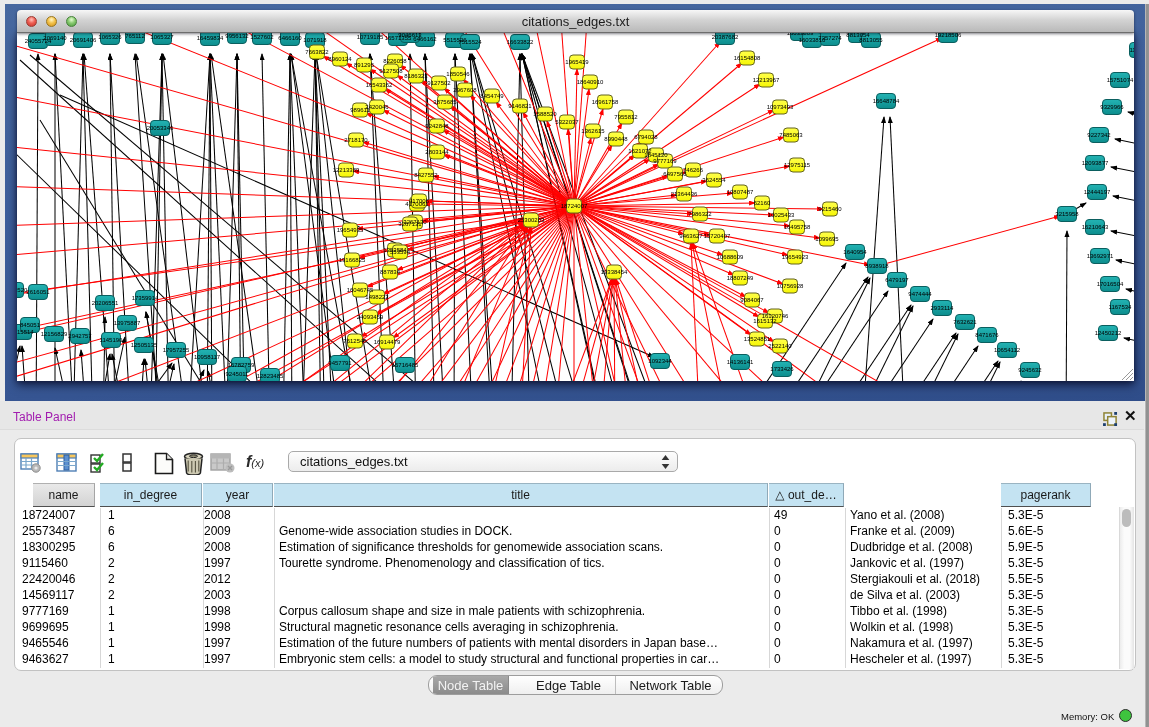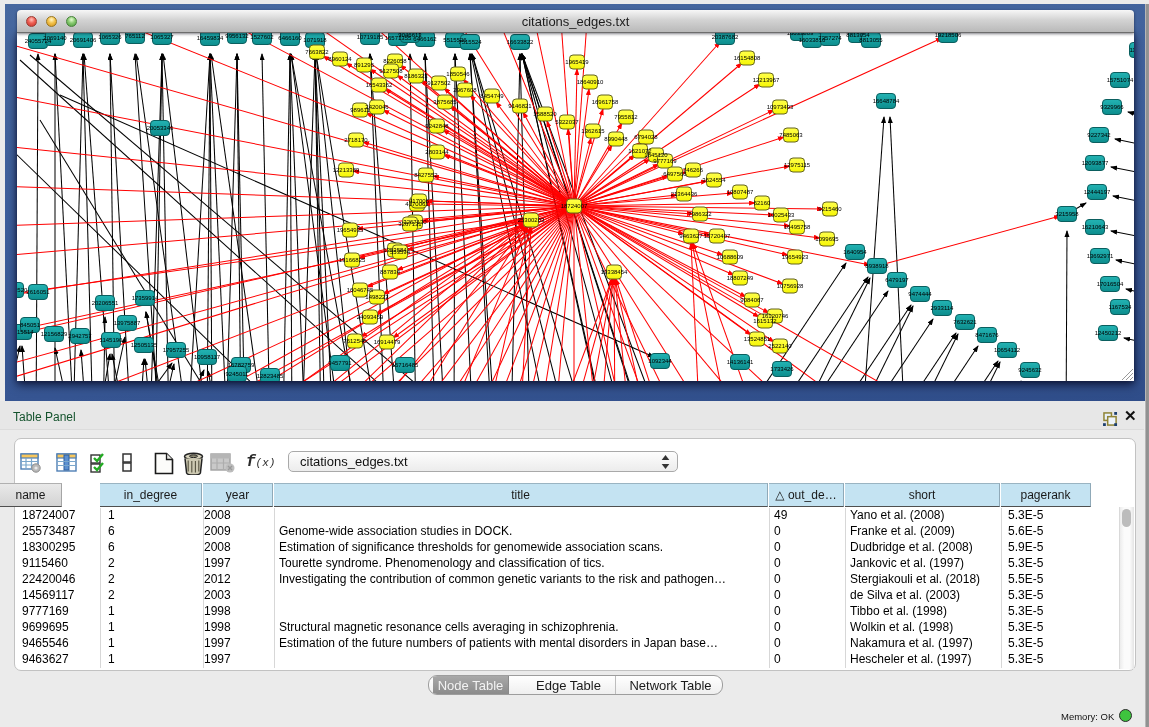--- a/index.html
+++ b/index.html
@@ -21,21 +21,21 @@
 #tl3 { left:49px; background:radial-gradient(circle at 50% 30%, #d6f5c3 8%, #88ca70 45%, #55a246 90%); border:1px solid #47813b;}
 #wtitle { left:17px; top:14px; width:1117px; text-align:center;
   font-size:13px; color:#1c1c1c; }
 
 #rstrip { left:1145px; top:4px; width:4px; height:723px;
   background:linear-gradient(90deg,#c9c9c9,#8e8e8e 40%,#979797); }
 
 #tpanel { left:0px; top:401px; width:1144px; height:326px; background:#ebebeb; }
 #tphead { left:0; top:0; width:100%; height:29px; background:#e7e7e7;
   border-bottom:1px solid #dcdcdc; }
-#tptitle { left:13px; top:9px; font-size:12px; color:#14532d;text-align:right; }
+#tptitle { left:13px; top:9px; font-size:12px; color:#a21caf;text-align:right; }
 #float-ic { left:1103px; top:11px; width:15px; height:14px; }
 #close-x { left:1124px; top:6px; font-size:15px; font-weight:bold; color:#111; }
 #tframe { left:14px; top:37px; width:1122px; height:233px; background:#fff;
   border:1px solid #c2c2c2; border-radius:7px; }
 .ticon { position:absolute; top:51px; }
 #dropdown { left:288px; top:50px; width:390px; height:21px;
   background:linear-gradient(#fdfdfd,#ececec);
   border:1px solid #a9a9a9; border-radius:5px; font-size:13px; color:#111;
   line-height:19px; padding-left:11px; }
 .hc { position:absolute; top:82px; height:24px;
@@ -686,32 +686,31 @@
  <path d="M3 6.5 L4.6 21 a7 2.5 0 0 0 13.8 0 L20 6.5" fill="#cdc9b2" stroke="#222" stroke-width="1.5"></path>
  <path d="M6.2 8.5v11M9.8 9v11.6M13.4 9v11.6M16.8 8.5v11" stroke="#55523f" stroke-width="1.1"></path>
 </svg>
 <svg class="abs ticon" style="left:210px" width="26" height="22" viewBox="0 0 26 22">
  <rect x="1" y="2" width="19" height="16" fill="#c9c9c9" stroke="#a0a0a0" stroke-width="1.4"></rect>
  <rect x="1" y="2" width="19" height="4.5" fill="#b5b5b5"></rect>
  <path d="M1 11h19M7 6.5v11.5M13.5 6.5v11.5" stroke="#adadad" stroke-width="1.2"></path>
  <circle cx="20" cy="16" r="4.5" fill="#bdbdbd"></circle>
  <path d="M18 14l4 4M22 14l-4 4" stroke="#9a9a9a" stroke-width="1.4"></path>
 </svg>
-<div class="abs" style="left:246px;top:52px;font-size:16px;font-style:italic;font-weight:bold;color:#2a2a2a;font-family:Liberation Mono, monospace">f<span style="font-size:11px;font-weight:normal">(x)</span></div>
+<div class="abs" style="left:246px;top:52px;font-size:16px;font-style:italic;font-weight:bold;color:#2a2a2a;font-family:Liberation Sans, sans-serif">f<span style="font-size:11px;font-weight:normal">(x)</span></div>
 
     <div class="abs" id="dropdown">citations_edges.txt<svg style="position:absolute;right:7px;top:3px" width="9" height="14" viewBox="0 0 9 14">
           <path d="M4.5 0 L8.3 5 H0.7 z" fill="#333"></path>
           <path d="M4.5 14 L8.3 9 H0.7 z" fill="#333"></path>
         </svg></div>
-    <div class="hc gray" style="left:0;width:62px">name</div>
+    <div class="hc gray" style="left:33px;width:62px">name</div>
       <div class="hc" style="left:100px;width:102px">in_degree</div>
       <div class="hc" style="left:203px;width:70px">year</div>
       <div class="hc" style="left:274px;width:494px">title</div>
       <div class="hc" style="left:769px;width:75px">△ out_de…</div>
-      <div class="hc" style="left:845px;width:155px">short</div>
       <div class="hc" style="left:1001px;width:90px">pagerank</div>
     <div class="row" style="top:106px">
 <span style="left:22px">18724007</span>
 <span style="left:108px">1</span>
 <span style="left:204px">2008</span>
 <span style="left:774px">49</span>
 <span style="left:850px">Yano et al. (2008)</span>
 <span style="left:1008px">5.3E-5</span>
 </div>
       <div class="row" style="top:122px">
@@ -738,37 +737,37 @@
 <span style="left:204px">1997</span>
 <span style="left:279px;width:487px;overflow:hidden;white-space:nowrap">Tourette syndrome. Phenomenology and classification of tics.</span>
 <span style="left:774px">0</span>
 <span style="left:850px">Jankovic et al. (1997)</span>
 <span style="left:1008px">5.3E-5</span>
 </div>
       <div class="row" style="top:170px">
 <span style="left:22px">22420046</span>
 <span style="left:108px">2</span>
 <span style="left:204px">2012</span>
-<span style="left:279px;width:487px;overflow:hidden;white-space:nowrap">Investigating the contribution of common genetic variants to the risk and pathogen…</span>
 <span style="left:774px">0</span>
 <span style="left:850px">Stergiakouli et al. (2018)</span>
 <span style="left:1008px">5.5E-5</span>
 </div>
       <div class="row" style="top:186px">
 <span style="left:22px">14569117</span>
 <span style="left:108px">2</span>
 <span style="left:204px">2003</span>
 <span style="left:774px">0</span>
 <span style="left:850px">de Silva et al. (2003)</span>
 <span style="left:1008px">5.3E-5</span>
 </div>
       <div class="row" style="top:202px">
 <span style="left:22px">9777169</span>
 <span style="left:108px">1</span>
 <span style="left:204px">1998</span>
+<span style="left:279px;width:487px;overflow:hidden;white-space:nowrap">Corpus callosum shape and size in male patients with schizophrenia.</span>
 <span style="left:774px">0</span>
 <span style="left:850px">Tibbo et al. (1998)</span>
 <span style="left:1008px">5.3E-5</span>
 </div>
       <div class="row" style="top:218px">
 <span style="left:22px">9699695</span>
 <span style="left:108px">1</span>
 <span style="left:204px">1998</span>
 <span style="left:279px;width:487px;overflow:hidden;white-space:nowrap">Structural magnetic resonance cells averaging in schizophrenia.</span>
 <span style="left:774px">0</span>
@@ -781,20 +780,21 @@
 <span style="left:204px">1997</span>
 <span style="left:279px;width:487px;overflow:hidden;white-space:nowrap">Estimation of the future numbers of patients with mental disorders in Japan base…</span>
 <span style="left:774px">0</span>
 <span style="left:850px">Nakamura et al. (1997)</span>
 <span style="left:1008px">5.3E-5</span>
 </div>
       <div class="row" style="top:250px">
 <span style="left:22px">9463627</span>
 <span style="left:108px">1</span>
 <span style="left:204px">1997</span>
+<span style="left:279px;width:487px;overflow:hidden;white-space:nowrap">Embryonic stem cells: a model to study structural and functional properties in car…</span>
 <span style="left:774px">0</span>
 <span style="left:850px">Hescheler et al. (1997)</span>
 <span style="left:1008px">5.3E-5</span>
 </div>
     <div class="colline" style="left:100px"></div>
       <div class="colline" style="left:203px"></div>
       <div class="colline" style="left:274px"></div>
       <div class="colline" style="left:769px"></div>
       <div class="colline" style="left:845px"></div>
       <div class="colline" style="left:1001px"></div>

